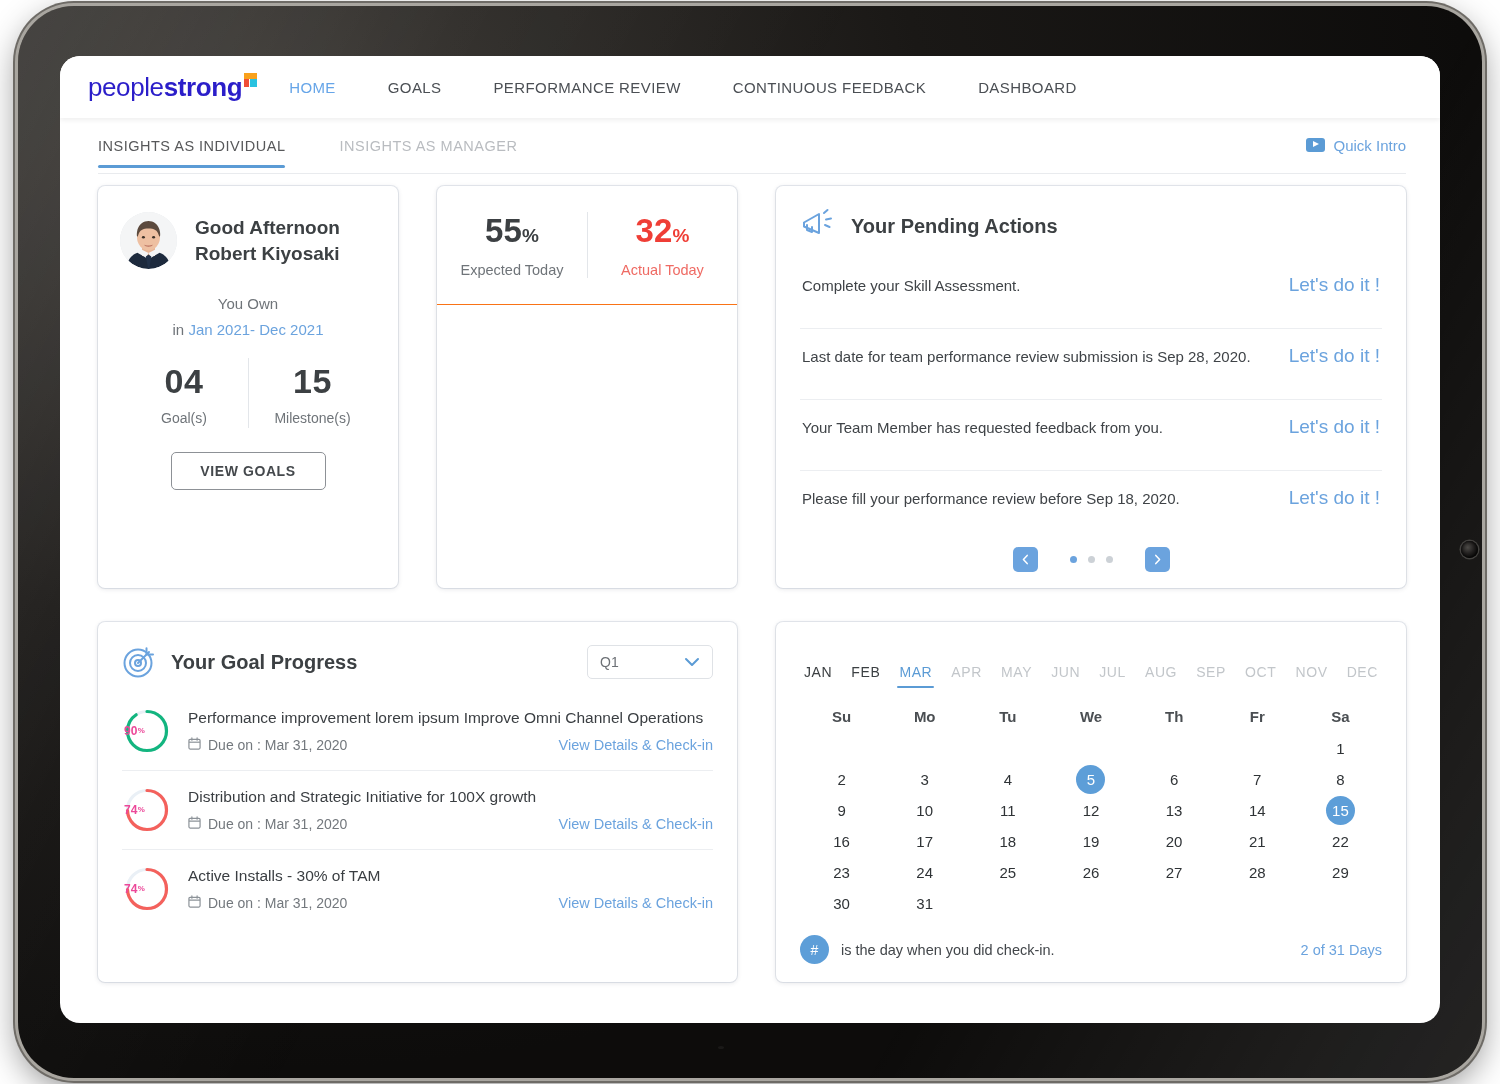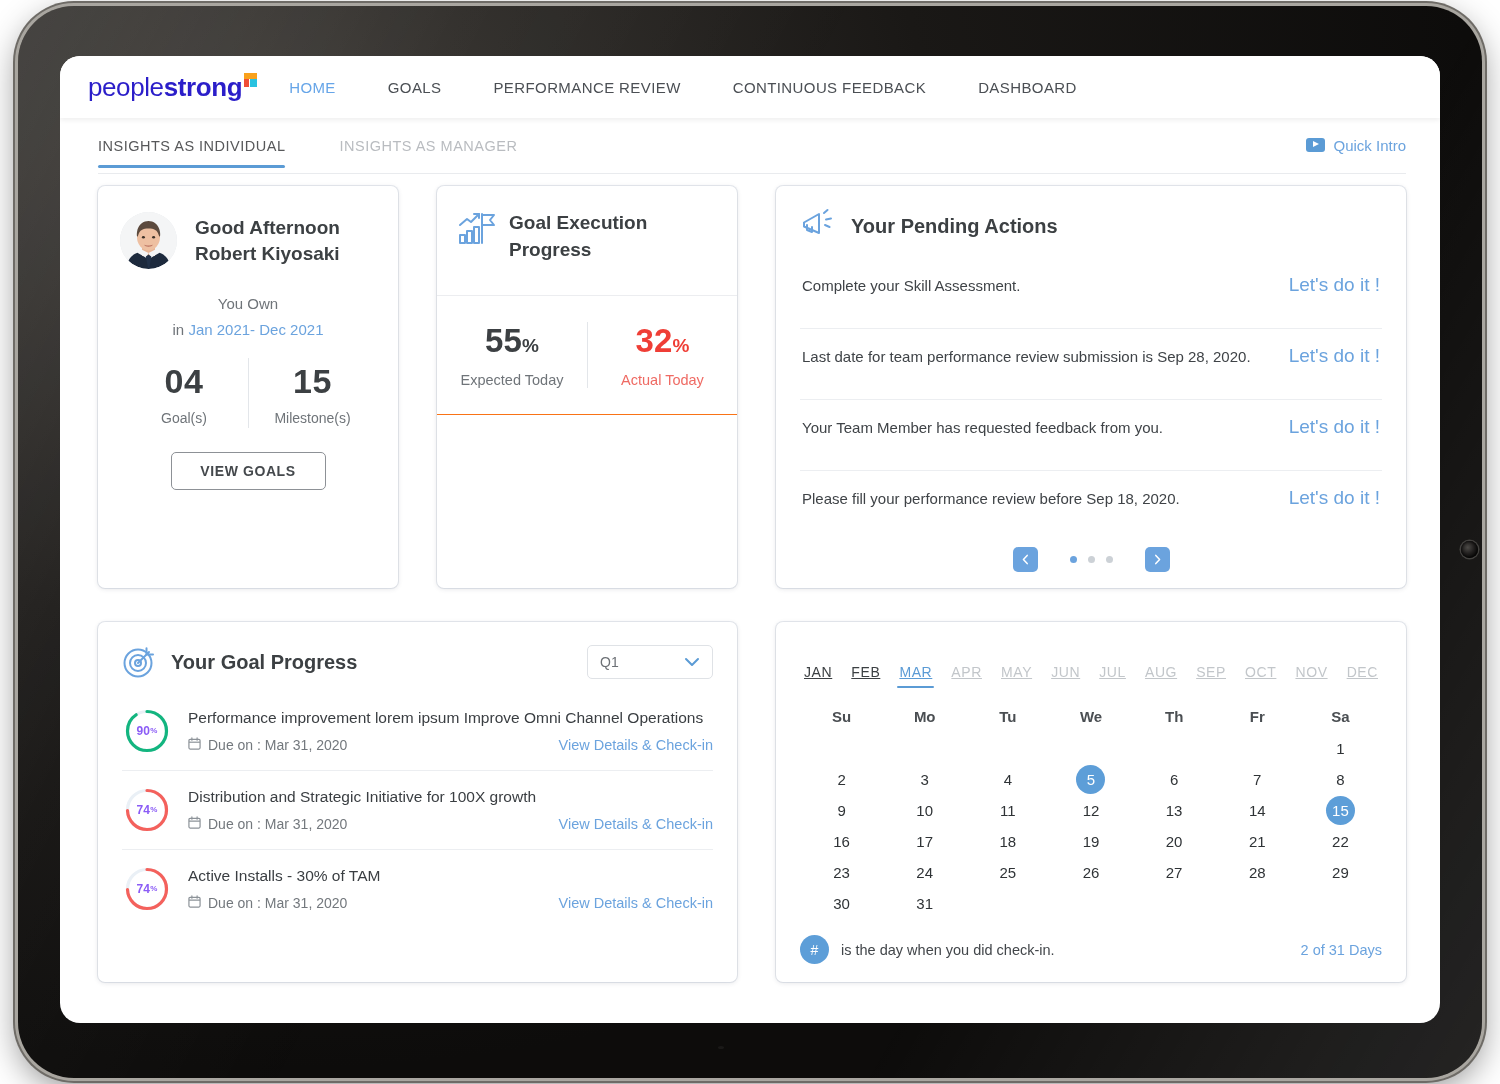--- a/index.html
+++ b/index.html
@@ -319,22 +319,22 @@
     display: flex;
     align-items: center;
     gap: 18px;
     padding: 16px 0 16px 2px;
     border-bottom: 1px solid #eceef1;
   }
   .gp-row:last-child { border-bottom: none; }
   .ring { width: 46px; height: 46px; flex: 0 0 46px; position: relative; }
   .ring-label {
     position: absolute; inset: 0;
-    display: flex; align-items: center; justify-content: center;
-    font-size: 12px; font-weight: 700; color: #8b5cf6;
+    display: flex; align-items: center; justify-content: flex-start;
+    font-size: 12px; font-weight: 700; color: #ec4899;
   }
   .ring-label sup { font-size: 8px; font-weight: 700; margin-left: 0.5px; top: -1px; position: relative; }
   .gp-info { flex: 1; min-width: 0; }
   .gp-title { font-size: 15.5px; color: #3a3e42; }
   .gp-sub {
     margin-top: 10px;
     display: flex;
     align-items: center;
     justify-content: space-between;
     gap: 20px;
@@ -350,21 +350,20 @@
     margin-top: 20px;
     padding: 0 4px;
   }
   .month {
     font-size: 14px;
     letter-spacing: 0.6px;
     color: #c2c6ca;
     padding-bottom: 8px;
     position: relative;
     cursor: pointer;
-    text-decoration: underline;
   }
   .month.past { color: #3c4043; }
   .month.active { color: #5b9bd5; }
   .month.active::after {
     content: "";
     position: absolute;
     left: -2px; right: -2px; bottom: 0;
     height: 2.5px;
     background: #5b9bd5;
     border-radius: 2px;
@@ -500,39 +499,20 @@
             </div>
             <div class="stat">
               <div class="stat-num">15</div>
               <div class="stat-label">Milestone(s)</div>
             </div>
           </div>
           <button class="view-goals-btn">VIEW GOALS</button>
         </div>
 
         <div class="card card-gep">
-          <div class="gep-head">
-            <span>
-              <svg width="40" height="36" viewBox="0 0 40 36" fill="none">
-                <g stroke="#6ba3de" stroke-width="2" stroke-linecap="round" stroke-linejoin="round">
-                  <path d="M3 15 L10 9 L14 12 L22 4"></path>
-                  <path d="M17 4 L22 4 L22 8"></path>
-                  <rect x="3" y="25" width="5" height="8"></rect>
-                  <rect x="10" y="21" width="5" height="12"></rect>
-                  <rect x="17" y="17" width="5" height="16"></rect>
-                  <path d="M25 4 L25 33"></path>
-                  <path d="M25 5 L37 5 L33 10 L37 15 L25 15"></path>
-                </g>
-              </svg>
-            </span>
-            <div class="gep-title">
-              <div>Goal Execution</div>
-              <div>Progress</div>
-            </div>
-          </div>
           <div class="gep-body">
             <div class="gep-col">
               <div class="gep-val"><span>55</span><span class="pct">%</span></div>
               <div class="gep-cap">Expected Today</div>
             </div>
             <div class="gep-col">
               <div class="gep-val red"><span>32</span><span class="pct">%</span></div>
               <div class="gep-cap red">Actual Today</div>
             </div>
           </div>

